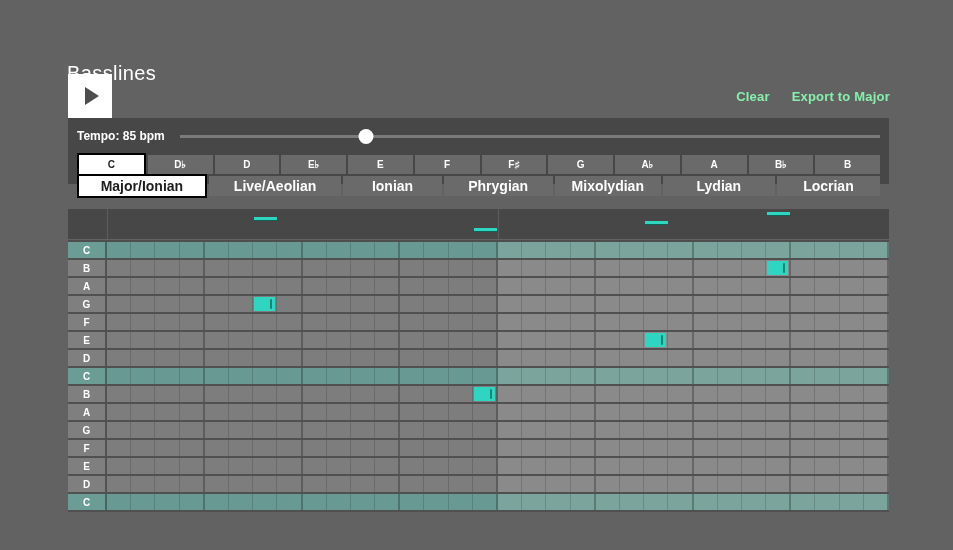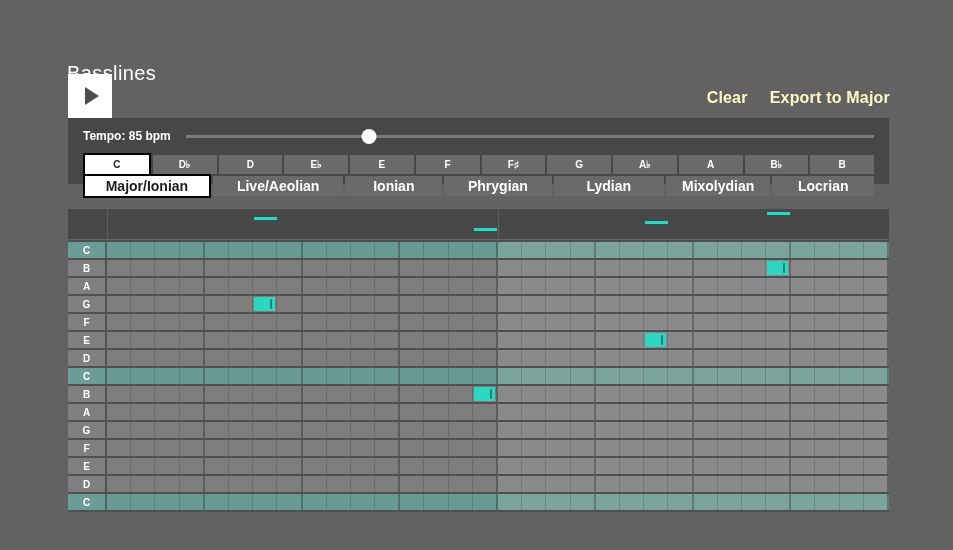--- a/index.html
+++ b/index.html
@@ -9,25 +9,25 @@
 
   .title{position:absolute;left:67px;top:14px;color:#fff;font-size:20px;
          font-weight:400;letter-spacing:.4px;margin-top:48px;}
 
   .play{position:absolute;left:68px;top:74px;width:44px;height:44px;background:#fff;
         border:none;display:flex;align-items:center;justify-content:center;cursor:pointer;padding:0;}
   .play-tri{width:0;height:0;border-left:14px solid #4d4d4d;
             border-top:9px solid transparent;border-bottom:9px solid transparent;margin-left:4px;}
 
   .topbtns{position:absolute;top:89px;right:63px;display:flex;gap:22px;align-items:center;}
-  .topbtn{color:#fef9c3;font-size:16px;font-weight:700;background:none;border:none;
+  .topbtn{color:#86efac;font-size:13px;font-weight:700;background:none;border:none;
           cursor:pointer;padding:0;font-family:inherit;letter-spacing:.2px;}
 
   .panel{position:absolute;left:68px;top:118px;width:821px;height:66px;
-         background:var(--panel,#474747);box-sizing:border-box;padding:0 15px;}
+         background:var(--panel,#474747);box-sizing:border-box;padding:0 9px;}
   .tempo-row{height:35px;display:flex;align-items:center;}
   .tempo-label{color:#fff;font-size:12px;font-weight:700;margin-right:15px;white-space:nowrap;}
   .slider{position:relative;flex:1;height:16px;cursor:pointer;}
   .slider-track{position:absolute;left:0;right:0;top:7px;height:3px;background:#7b7b7b;}
   .slider-knob{position:absolute;top:1px;width:15px;height:15px;border-radius:50%;
                background:#fff;transform:translateX(-50%);cursor:pointer;}
 
   .btn-row{display:flex;gap:2px;position:relative;}
   .key-row{height:19px;margin-top:2px;}
   .scale-row{height:20px;margin-top:2px;}
@@ -99,22 +99,22 @@
         <button class="seq-btn">A♭</button>
         <button class="seq-btn">A</button>
         <button class="seq-btn">B♭</button>
         <button class="seq-btn">B</button>
       </div>
     <div class="btn-row scale-row" id="scale-row">
         <button class="seq-btn selected" style="flex: 128 0 0px;">Major/Ionian</button>
         <button class="seq-btn" style="flex: 135 0 0px;">Live/Aeolian</button>
         <button class="seq-btn" style="flex: 100 0 0px;">Ionian</button>
         <button class="seq-btn" style="flex: 111 0 0px; text-align: right;">Phrygian</button>
+        <button class="seq-btn" style="flex: 108 0 0px;">Mixolydian</button>
         <button class="seq-btn" style="flex: 114 0 0px;">Lydian</button>
-        <button class="seq-btn" style="flex: 108 0 0px;">Mixolydian</button>
         <button class="seq-btn" style="flex: 105 0 0px;">Locrian</button>
       </div>
   </div>
 
   <div class="minimap" id="minimap">
       <div class="mini-div" style="left: 39px;"></div>
       <div class="mini-div" style="left: 430px;"></div>
       <div class="mini-dash" style="left: 186.125px; width: 22.9375px; top: 7.6px;"></div>
       <div class="mini-dash" style="left: 406.062px; width: 22.9375px; top: 18.6px;"></div>
       <div class="mini-dash" style="left: 577.125px; width: 22.9375px; top: 12px;"></div>

